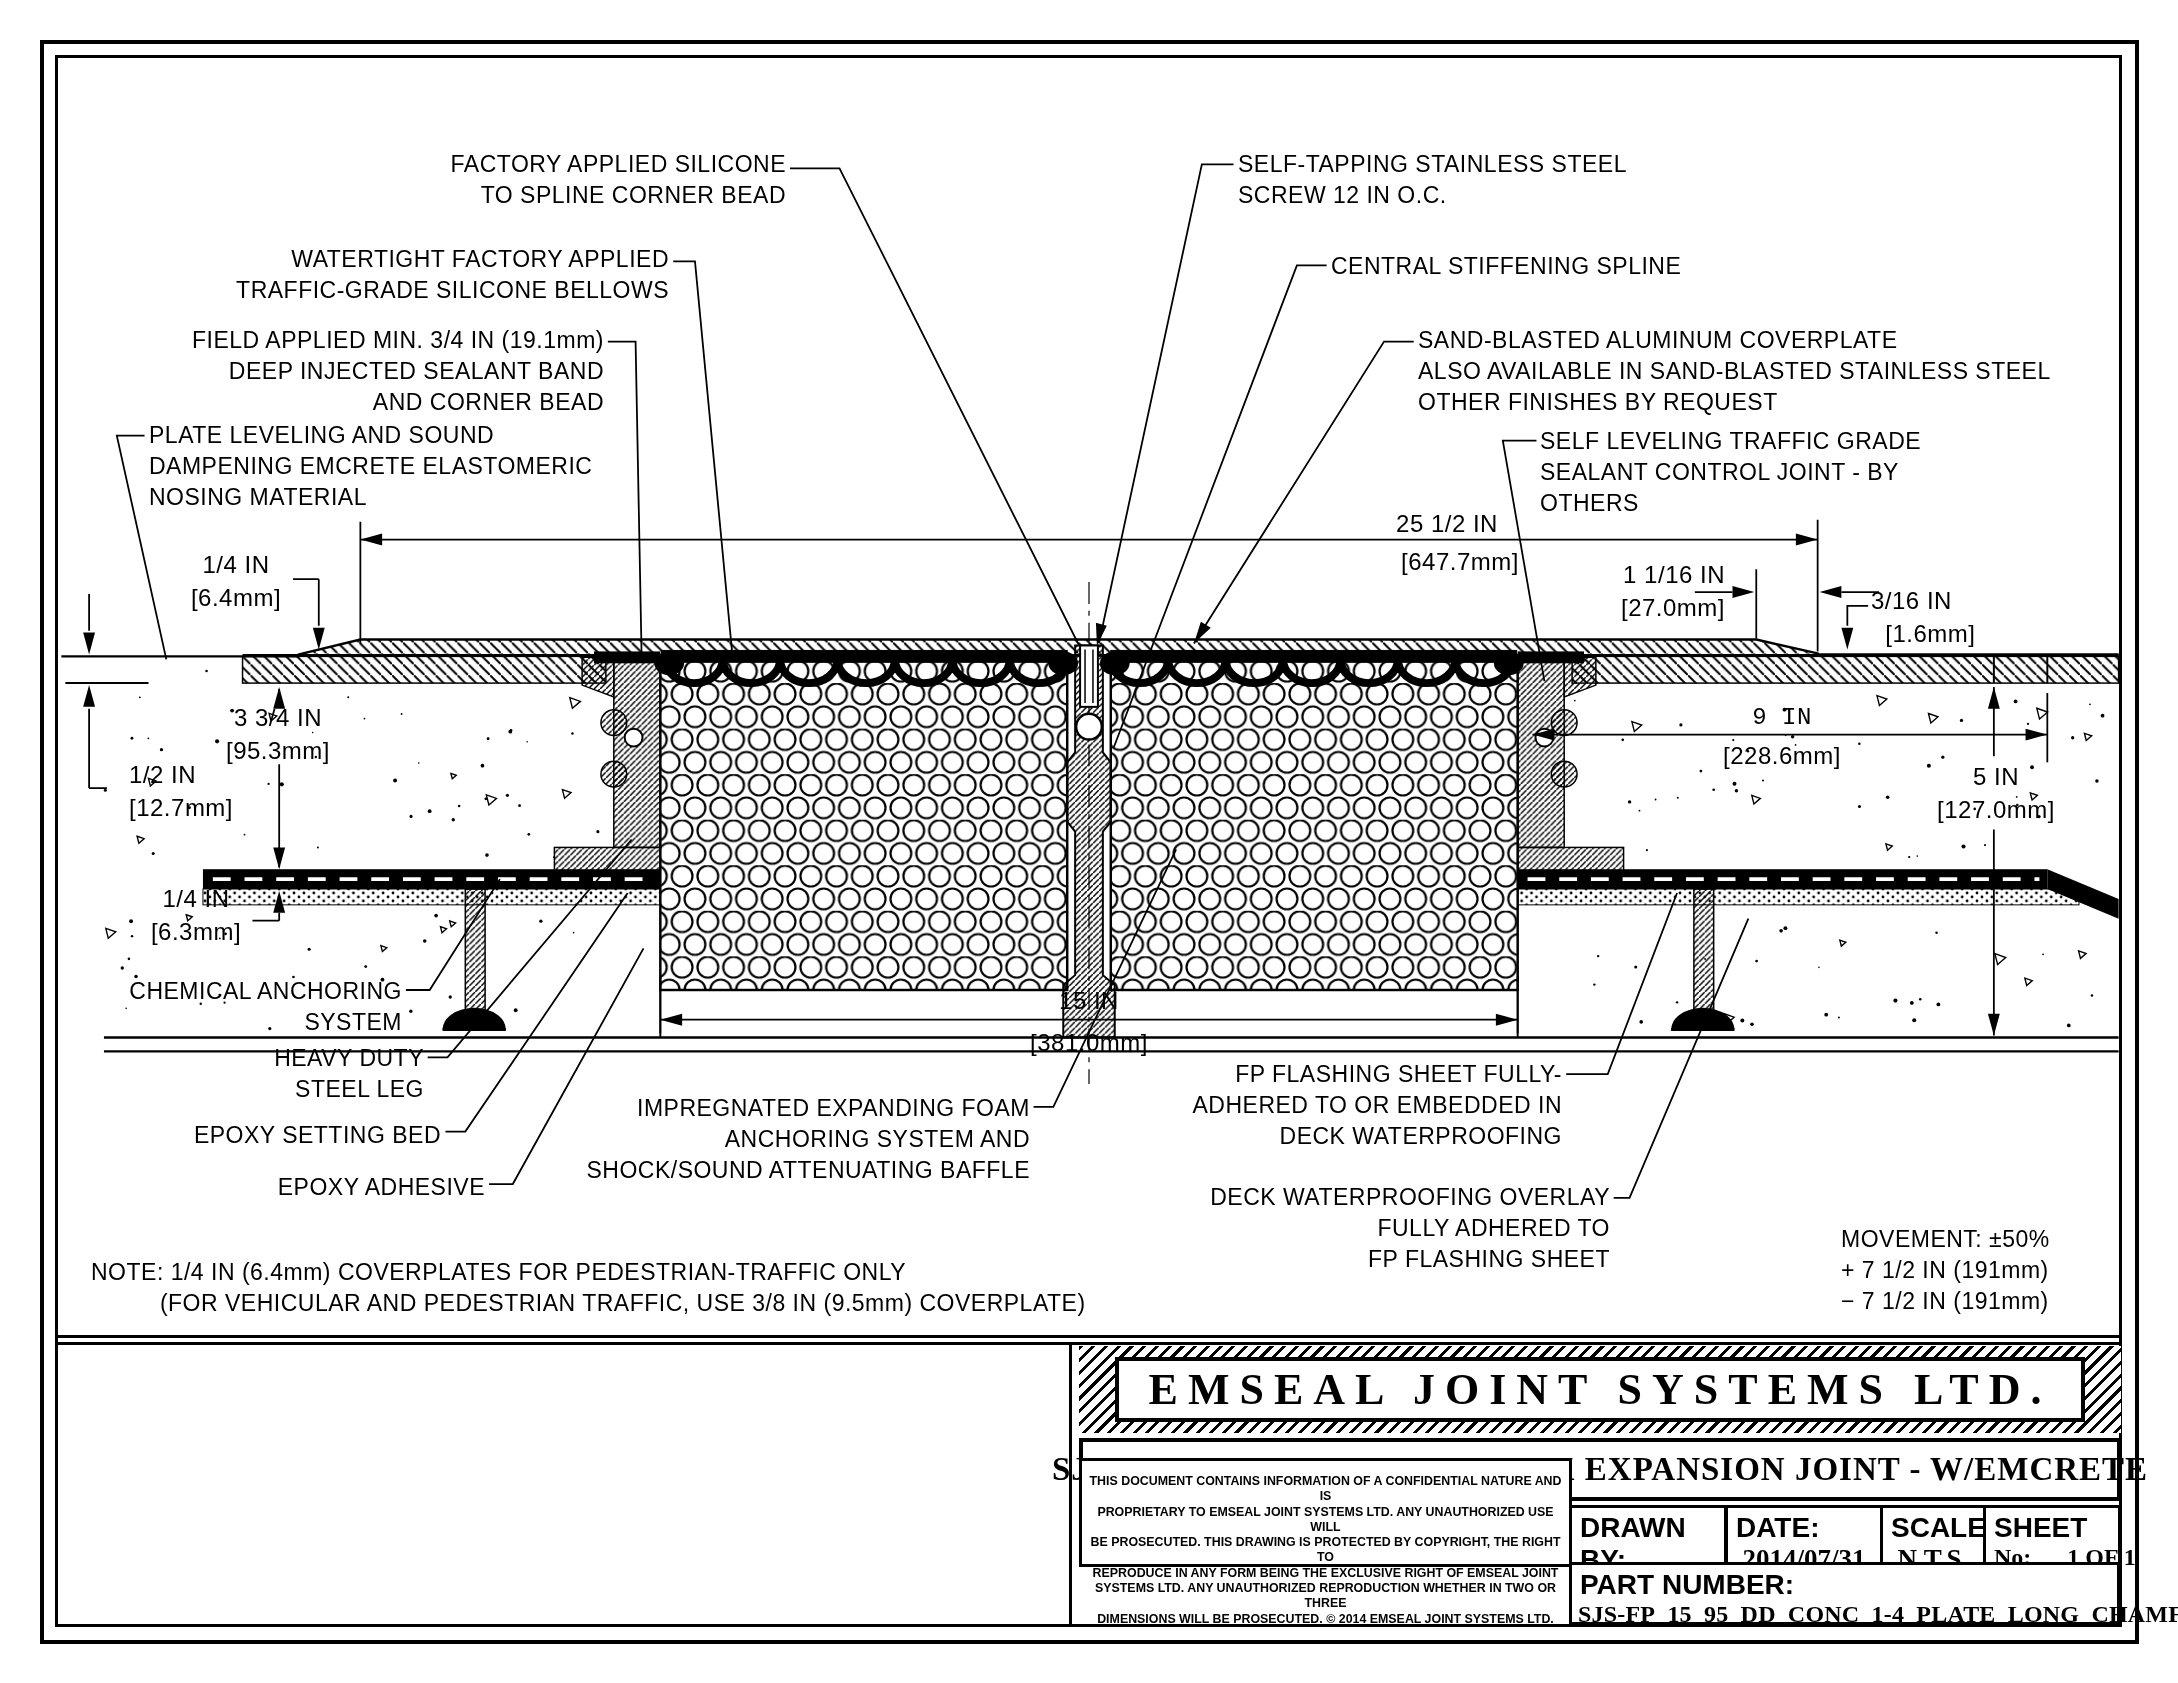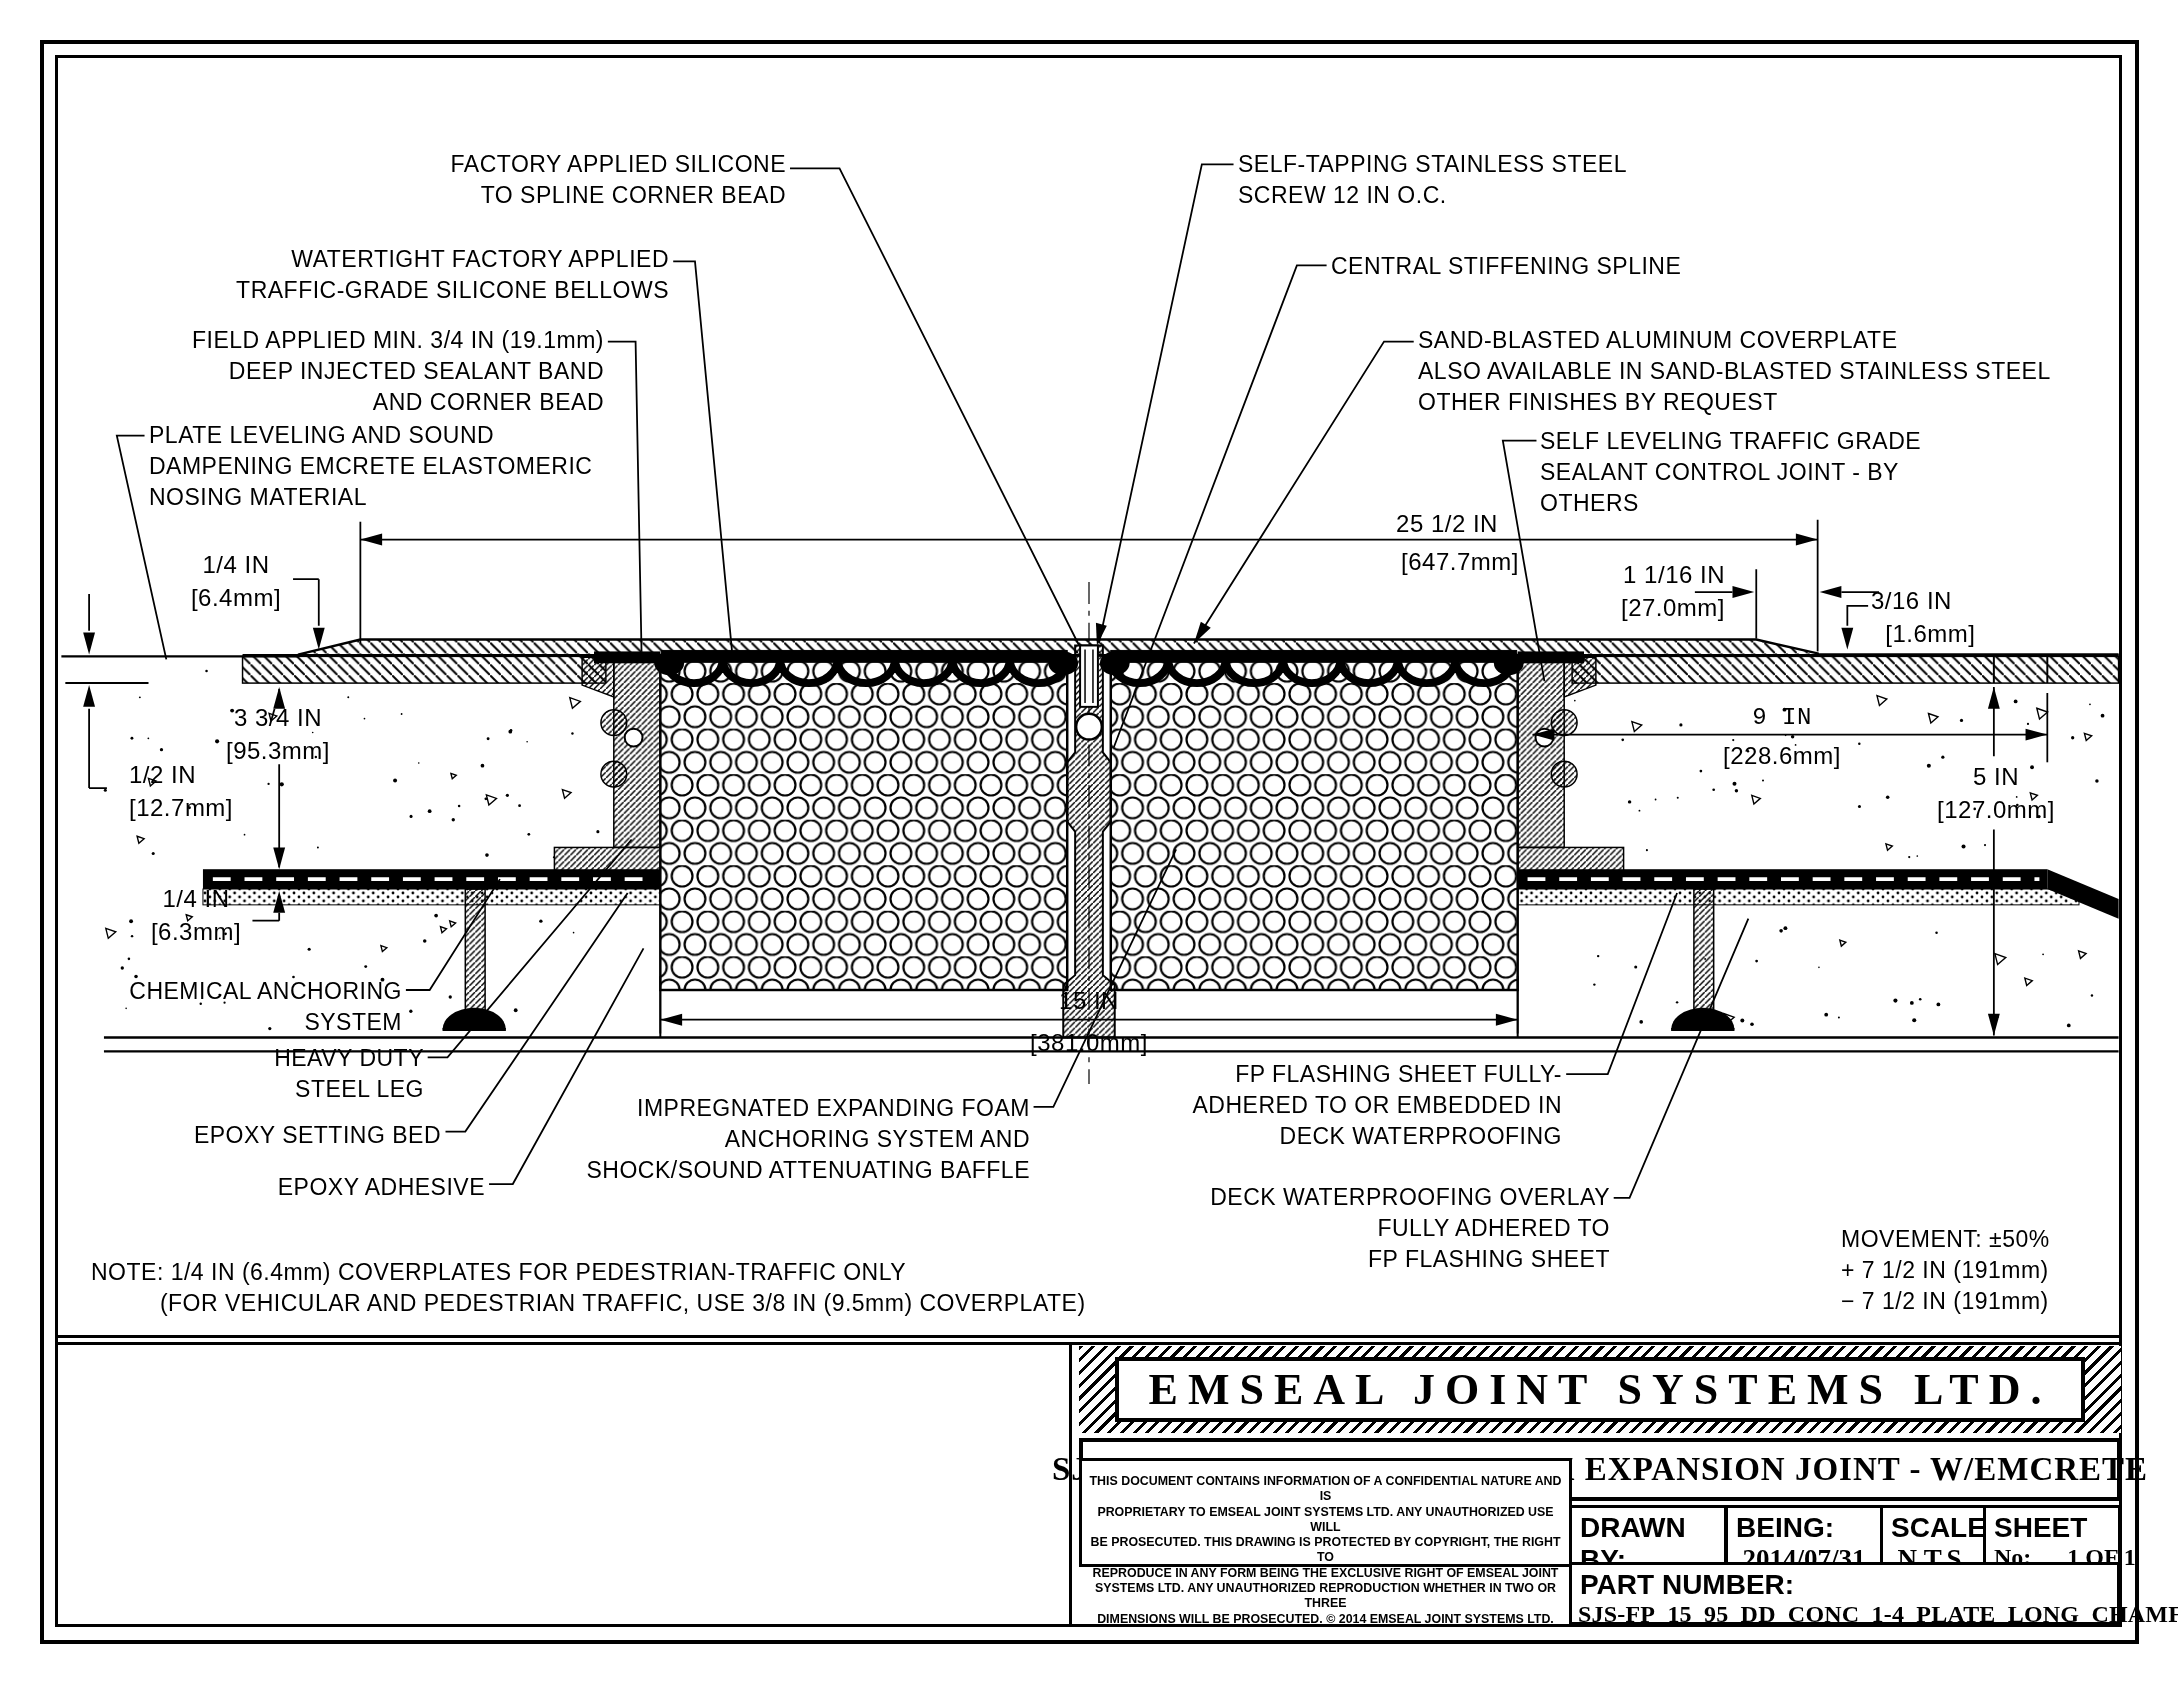--- a/index.html
+++ b/index.html
@@ -407,21 +407,21 @@
     <div>SYSTEMS LTD. ANY UNAUTHORIZED REPRODUCTION WHETHER IN TWO OR THREE</div>
     <div>DIMENSIONS WILL BE PROSECUTED. © 2014 EMSEAL JOINT SYSTEMS LTD.</div>
   </div>
 </div>
 
 <div class="tb" style="left:1569px;top:1505px;width:158px;height:60px;">
   <div class="tb-label">DRAWN BY:</div>
   <div class="tb-value" style="padding-right:10px;">JDO</div>
 </div>
 <div class="tb" style="left:1725px;top:1505px;width:158px;height:60px;">
-  <div class="tb-label">BEING:</div>
+  <div class="tb-label">DATE:</div>
   <div class="tb-value" style="text-align:center;">2014/07/31</div>
 </div>
 <div class="tb" style="left:1880px;top:1505px;width:106px;height:60px;">
   <div class="tb-label">SCALE:</div>
   <div class="tb-value" style="text-align:center;">N.T.S.</div>
 </div>
 <div class="tb" style="left:1983px;top:1505px;width:138px;height:60px;">
   <div class="tb-label">SHEET</div>
   <div class="tb-value" style="font-size:24px;padding-left:8px;">No:      1 OF 1</div>
 </div>

